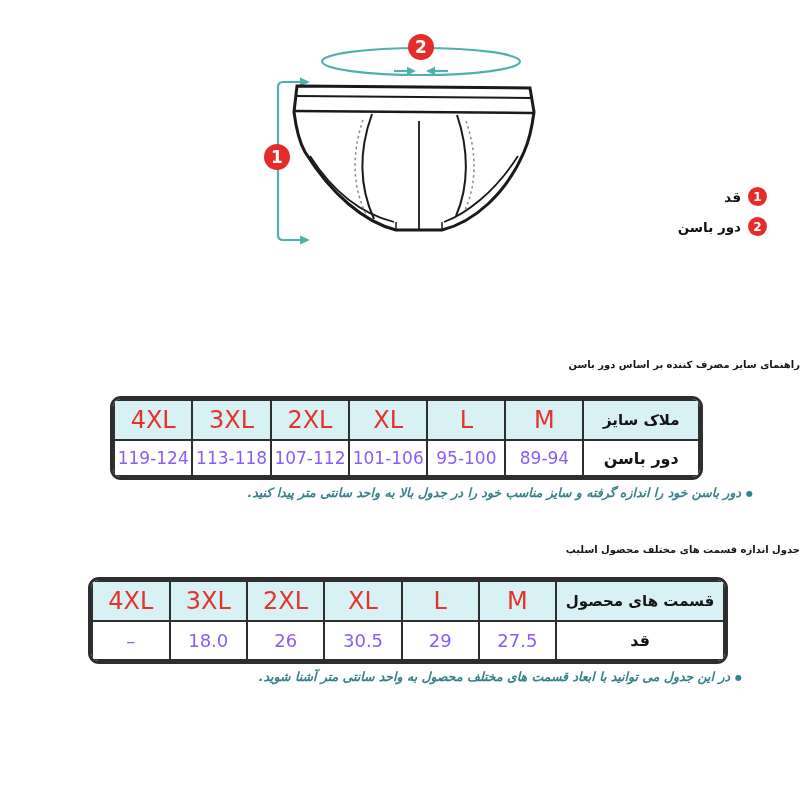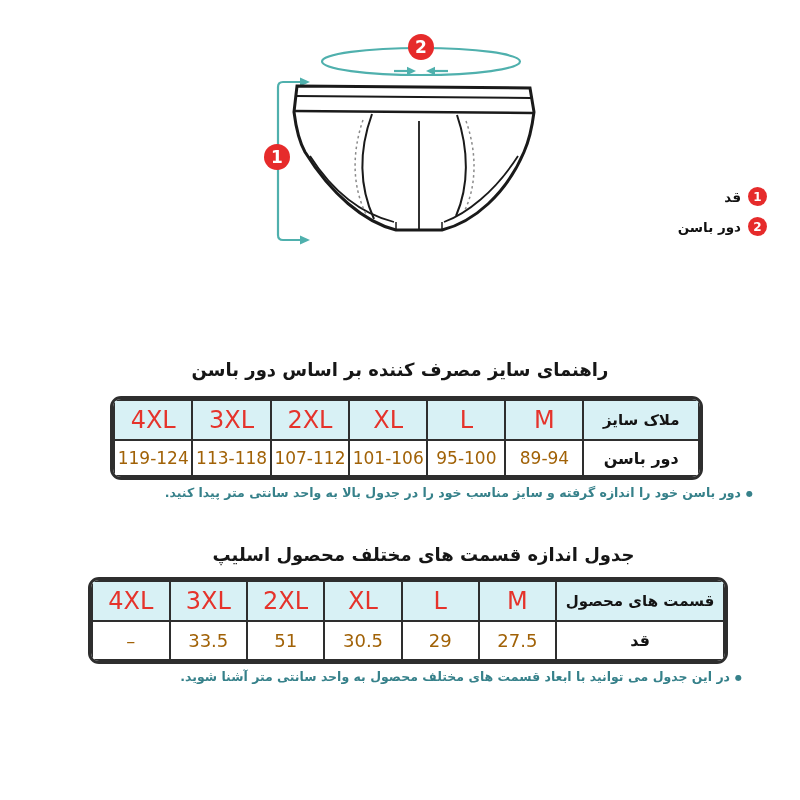--- a/index.html
+++ b/index.html
@@ -11,49 +11,49 @@
   #diagram-svg { position:absolute; left:230px; top:25px; }
 
   .legend { position:absolute; top:187px; right:33px; direction:rtl; }
   .legend-row { display:flex; align-items:center; gap:7px; margin-bottom:11px; }
   .legend-badge { width:19px; height:19px; border-radius:50%; background:#e62b2b;
                   color:#fff; font-size:12px; font-weight:bold; display:flex;
                   align-items:center; justify-content:center; flex:0 0 auto; }
   .legend-label { font-weight:bold; font-size:13.5px; color:#111; white-space:nowrap; }
 
   
-  .sec-title { position:absolute; left:0; width:800px; text-align:center;
-               font-weight:bold; font-size:18px; color:#161616; direction:rtl; }
+  .sec-title { position:absolute; left:0; width:800px; 
+               font-weight:bold; font-size:10px; color:#161616; direction:rtl; }
   #title-1 { top:359px; }
   #title-2 { top:544px;padding-left:47px; }
 
   
   .tbl-wrap { position:absolute; border:3px solid #2e2e2e; border-radius:11px;
               overflow:hidden; background:#fff; }
   #tbl-1 { left:110px; top:396px; width:593px; }
   #tbl-2 { left:88px;  top:577px; width:640px; }
   .tbl-wrap table { border-collapse:collapse; width:100%; direction:rtl; }
   .tbl-wrap th, .tbl-wrap td { border:2px solid #2e2e2e; text-align:center; vertical-align:middle;margin-left:18px; }
   .tbl-wrap tr.head { background:#d8f1f5; }
   .tbl-wrap tr.head th { height:40px; }
   #tbl-1 tr.data td { height:36px; }
   #tbl-2 tr.data td { height:39px; }
   th.sz { color:#e5332b; font-size:24px; font-weight:400; }
   th.crit { color:#141414; font-size:15px; font-weight:600; }
   td.lblcell { color:#141414; font-size:16px; font-weight:bold; }
-  td.val { color:#a16207; font-size:17px; }
+  td.val { color:#8b5cf6; font-size:17px; }
   #tbl-2 td.val { font-size:18px; }
   #tbl-1 col.c-lbl { width:117px; } #tbl-1 col.c-sz { width:79px; }
   #tbl-2 col.c-lbl { width:170px; } #tbl-2 col.c-sz { width:78px; }
 
   
   .notes { position:absolute; direction:rtl; text-align:right; color:#36818a; }
   #notes-1 { top:484px; right:47px; width:730px; }
   #notes-2 { top:668px; right:58px; width:700px; }
-  .note { font-size:12.5px; font-weight:bold; line-height:17px; white-space:nowrap; }
+  .note { font-size:12.5px; font-weight:bold; line-height:17px; white-space:nowrap;font-style:italic; }
   .bullet { font-size:8px; margin-left:5px; vertical-align:1.5px; }
 </style>
 </head>
 <body>
 
 <svg id="diagram-svg" width="360" height="230" viewBox="230 25 360 230">
 
   <g stroke="#4fb0ad" stroke-width="2.2" fill="none">
     <ellipse cx="421" cy="61.5" rx="99" ry="13.5"></ellipse>
     <line x1="394" y1="71" x2="408" y2="71"></line>
@@ -164,22 +164,22 @@
       <th class="sz">XL</th>
       <th class="sz">2XL</th>
       <th class="sz">3XL</th>
       <th class="sz">4XL</th>
     </tr>
     <tr class="data">
       <td class="lblcell">قد</td>
       <td class="val">27.5</td>
       <td class="val">29</td>
       <td class="val">30.5</td>
-      <td class="val">51</td>
-      <td class="val">33.5</td>
+      <td class="val">26</td>
+      <td class="val">18.0</td>
       <td class="val">–</td>
     </tr>
   </tbody>
     </table>
 </div>
 
 <div class="notes" id="notes-2">
   <div class="note">
     <span class="bullet">●</span><span>در این جدول می توانید با ابعاد قسمت های مختلف محصول به واحد سانتی متر آشنا شوید.</span>
   </div>

